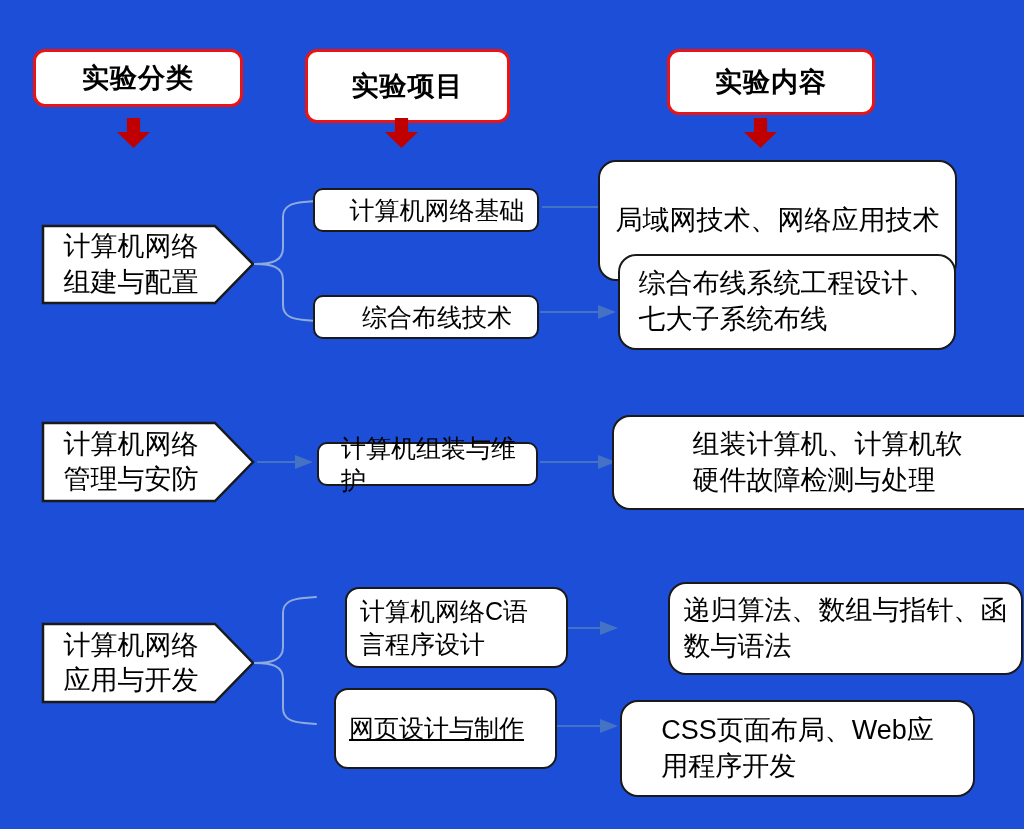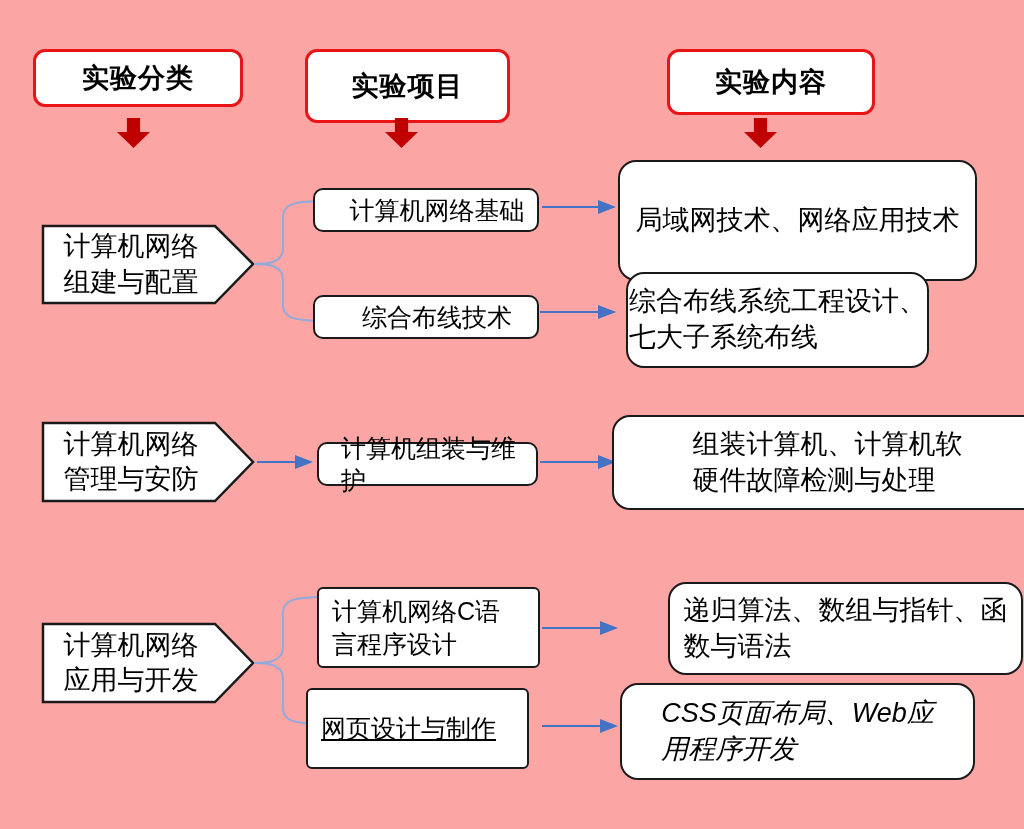--- a/index.html
+++ b/index.html
@@ -1,17 +1,17 @@
 <!DOCTYPE html>
 <html><head>
 <meta charset="utf-8">
 <style>
   html,body{margin:0;padding:0;background:#fff;}
   .stage{
-    position:relative;width:1024px;height:829px;background:#fca5a5;
+    position:relative;width:1024px;height:829px;background:#1d4ed8;
     font-family:"Liberation Sans",sans-serif;color:#000;overflow:hidden;
   }
   svg.connector-layer{position:absolute;left:0;top:0;width:1024px;height:829px;}
   .hdr{
     position:absolute;box-sizing:border-box;background:#fff;
     border:3px solid #E81416;border-radius:12px;
     display:flex;align-items:center;justify-content:center;
     font-size:27px;font-weight:bold;letter-spacing:1px;
   }
   .red-arrow{
@@ -21,21 +21,21 @@
   .pent-label{
     position:absolute;display:flex;align-items:center;justify-content:center;
     text-align:center;font-size:27px;line-height:1.3;white-space:pre-line;
   }
   .proj{
     position:absolute;box-sizing:border-box;background:#fff;
     border:2.4px solid #1A1A1A;border-radius:10px;
     display:flex;align-items:center;justify-content:center;
     font-size:25px;line-height:1.3;white-space:pre-line;padding-left:22px;
   }
-  .proj.tall{border-radius:6px;}
+  .proj.tall{border-radius:14px;margin-left:28px;}
   .proj.left{justify-content:flex-start;padding-left:13px;text-align:left;}
   .cbox{
     position:absolute;box-sizing:border-box;background:#fff;
     border:2.6px solid #1A1A1A;border-radius:18px;
     display:flex;align-items:center;justify-content:center;
     font-size:27px;line-height:1.32;white-space:pre-line;
   }
   .cbox .txt{text-align:left;}
 </style>
 </head>
@@ -99,33 +99,33 @@
     <span>计算机组装与维护</span>
   </div>
   <div class="proj tall left" style="left:317px;top:587px;width:223px;height:81px;">
     <span>计算机网络C语
 言程序设计</span>
   </div>
   <div class="proj tall left" style="left:306px;top:688px;width:223px;height:81px;text-decoration:underline;">
     <span>网页设计与制作</span>
   </div>
 
-  <div class="cbox" style="left:618px;top:160px;width:359px;height:121px;">
+  <div class="cbox" style="left:598px;top:160px;width:359px;height:121px;">
     <span class="txt">局域网技术、网络应用技术</span>
   </div>
-  <div class="cbox" style="left:618px;top:272px;width:303px;height:96px;margin-left:8px;">
+  <div class="cbox" style="left:618px;top:254px;width:338px;height:96px;">
     <span class="txt">综合布线系统工程设计、
 七大子系统布线</span>
   </div>
   <div class="cbox" style="left:612px;top:415px;width:431px;height:95px;align-items:center;">
     <span class="txt">组装计算机、计算机软
 硬件故障检测与处理</span>
   </div>
   <div class="cbox" style="left:620px;top:582px;width:355px;height:93px;margin-left:48px;">
     <span class="txt">递归算法、数组与指针、函
 数与语法</span>
   </div>
-  <div class="cbox" style="left:620px;top:683px;width:355px;height:97px;font-style:italic;">
+  <div class="cbox" style="left:620px;top:700px;width:355px;height:97px;">
     <span class="txt">CSS页面布局、Web应
 用程序开发</span>
   </div>
 
 </div>
 
 </body></html>

